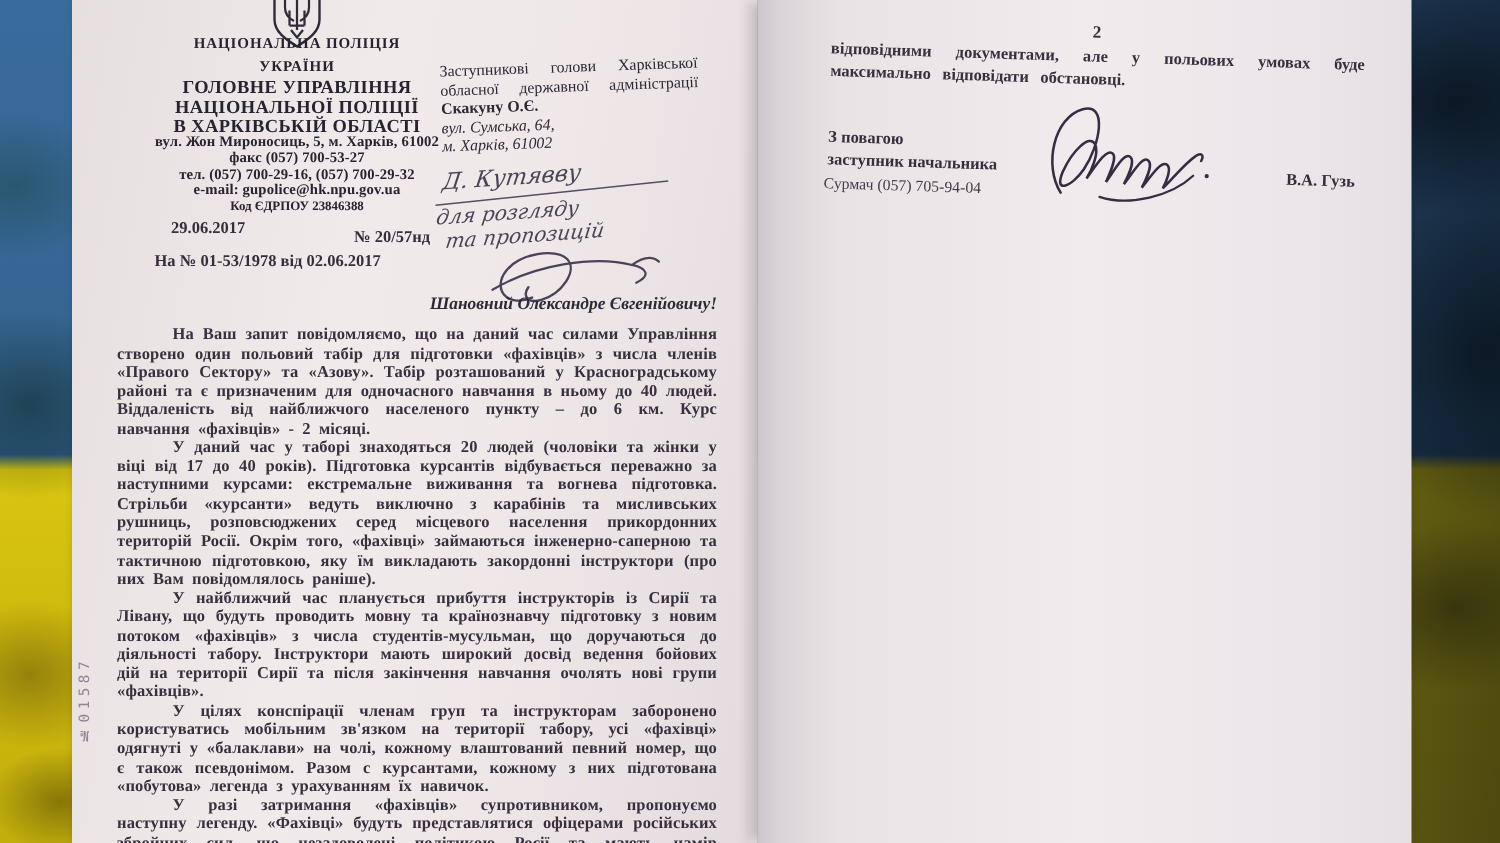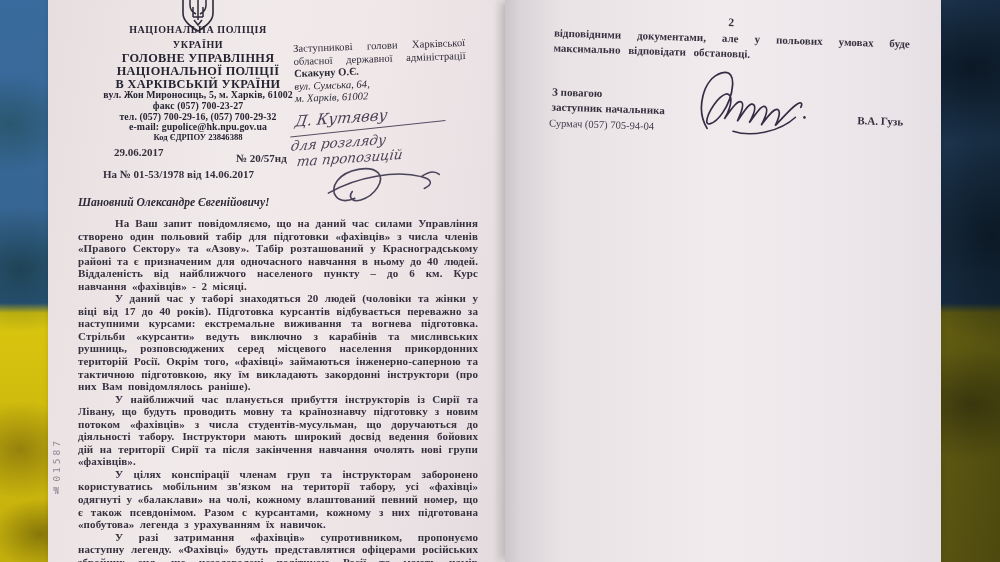--- a/index.html
+++ b/index.html
@@ -46,21 +46,21 @@
   .addr .it{font-style:italic;}
   
   .hand{position:absolute;left:244px;top:106px;width:190px;height:104px;transform:rotate(-4deg);
     color:#4a4458;font-family:"DejaVu Serif",serif;font-style:italic;}
   .hand-l1{position:absolute;left:6px;top:0;font-size:15px;transform:skewX(-12deg);}
   .hand-ul{position:absolute;left:0;top:21px;width:156px;height:1px;background:#544e63;transform:rotate(-2deg);}
   .hand-l2{position:absolute;left:0;top:25px;font-size:13.5px;transform:skewX(-12deg);}
   .hand-l3{position:absolute;left:5px;top:41px;font-size:13.5px;transform:skewX(-12deg);}
   .hand-sig{position:absolute;left:28px;top:56px;width:122px;height:44px;}
   
-  .salut{position:absolute;left:30px;top:196px;width:400px;text-align:left;
+  .salut{position:absolute;left:30px;top:196px;width:400px;text-align:right;
     font-weight:bold;font-style:italic;font-size:11.6px;color:#2d2a38;}
   .body{position:absolute;left:30px;top:217px;width:400px;height:345px;overflow:hidden;font-family:Liberation Serif, serif;}
   .body p{margin:0;text-indent:37px;text-align:justify;font-size:11px;font-weight:bold;
     line-height:12.55px;word-spacing:2.6px;letter-spacing:.1px;color:#35313f;}
   
   .p2rot{position:absolute;inset:0;transform:rotate(1.8deg);transform-origin:0 0;color:#332f3d;}
   .pagenum{position:absolute;left:224px;top:9px;font-size:11.5px;font-weight:bold;}
   .cont{position:absolute;left:50px;top:24px;width:356px;margin:0;text-align:justify;
     font-size:11px;font-weight:bold;line-height:14.5px;word-spacing:5px;color:#35313f;}
   .closing1{position:absolute;left:50px;top:84px;font-size:11px;font-weight:bold;}
@@ -81,31 +81,31 @@
     <svg class="emblem" viewBox="0 0 44 40">
       <path d="M7 -6 H37 V20 C37 29 28 34 22 38 C16 34 7 29 7 20 Z" fill="none" stroke="#2e2b3b" stroke-width="1.6"></path>
       <path d="M14 -2 V12 C14 18 18 20 20 21 M30 -2 V12 C30 18 26 20 24 21 M22 -4 V24 M17 14 V24 M27 14 V24 M17 24 H27 M22 24 V27 M18 27 L22 32 L26 27" fill="none" stroke="#2e2b3b" stroke-width="1.5"></path>
     </svg>
 
     <div class="org">
       <div class="org-main">НАЦІОНАЛЬНА ПОЛІЦІЯ</div>
       <div class="org-main">УКРАЇНИ</div>
       <div class="org-sub">ГОЛОВНЕ УПРАВЛІННЯ</div>
       <div class="org-sub">НАЦІОНАЛЬНОЇ ПОЛІЦІЇ</div>
-      <div class="org-sub">В ХАРКІВСЬКІЙ УКРАЇНИ</div>
+      <div class="org-sub">В ХАРКІВСЬКІЙ ОБЛАСТІ</div>
       <div class="org-det">вул. Жон Мироносиць, 5, м. Харків, 61002</div>
-      <div class="org-det">факс (057) 700-23-27</div>
+      <div class="org-det">факс (057) 700-53-27</div>
       <div class="org-det">тел. (057) 700-29-16, (057) 700-29-32</div>
       <div class="org-det">e-mail: gupolice@hk.npu.gov.ua</div>
       <div class="org-edr">Код ЄДРПОУ 23846388</div>
     </div>
 
     <div class="date-line">29.06.2017</div>
     <div class="doc-num">№ 20/57нд</div>
-    <div class="ref-line">На № 01-53/1978 від 14.06.2017</div>
+    <div class="ref-line">На № 01-53/1978 від 02.06.2017</div>
 
     <div class="addr">
       <div class="jline">Заступникові голови Харківської</div>
       <div class="jline">обласної державної адміністрації</div>
       <div class="bold">Скакуну О.Є.</div>
       <div class="it">вул. Сумська, 64,</div>
       <div class="it">м. Харків, 61002</div>
     </div>
 
     <div class="hand">

